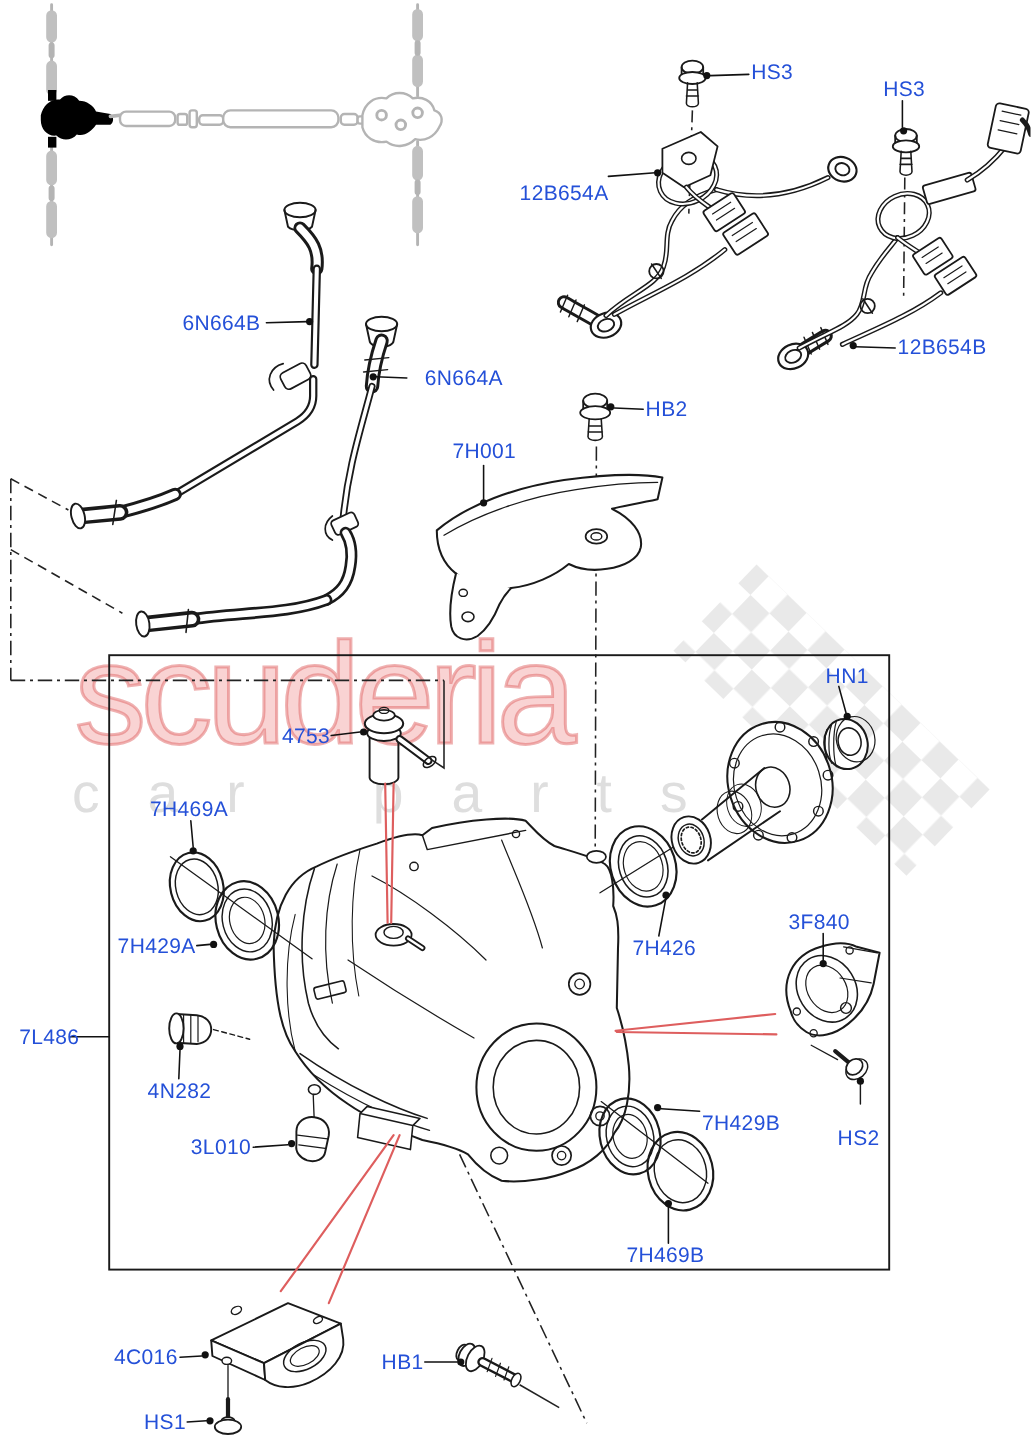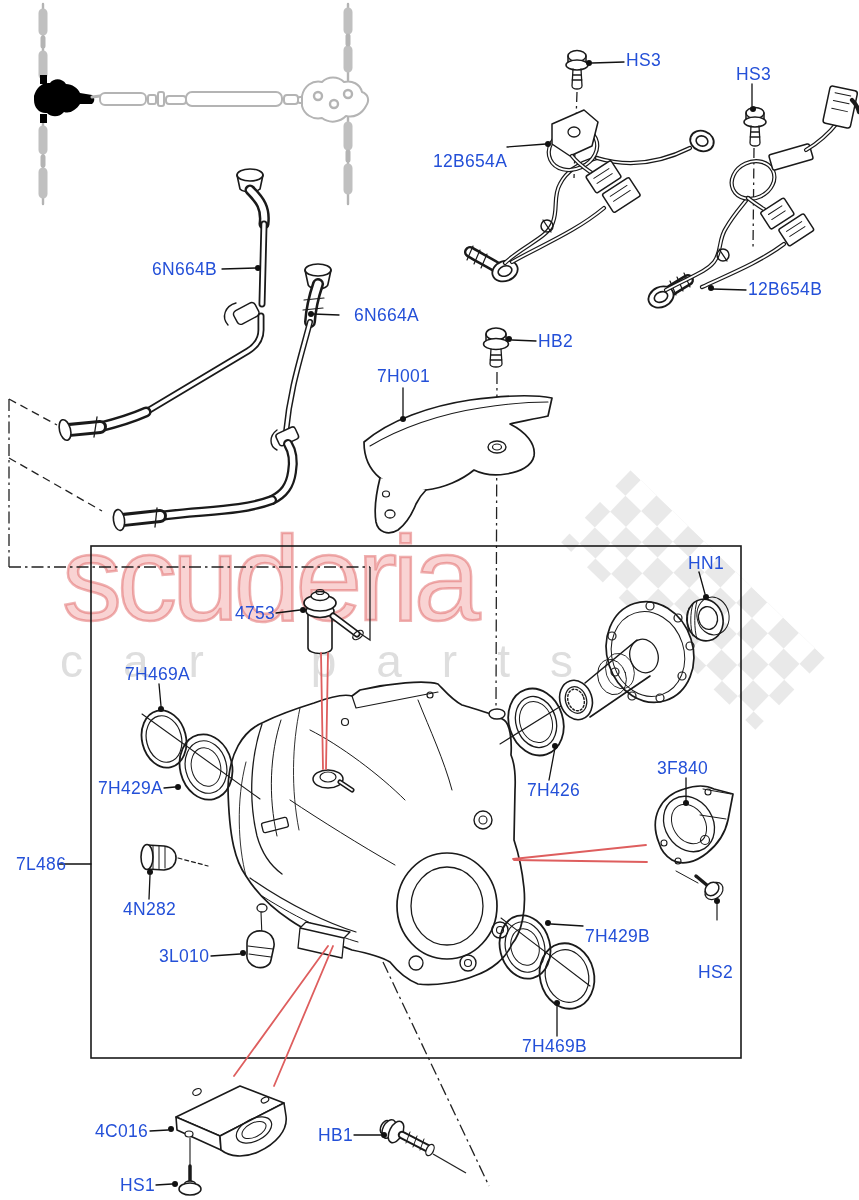--- a/index.html
+++ b/index.html
@@ -421,20 +421,20 @@
   <div class="lbl" style="left:538px;top:333px">HB2</div>
   <div class="lbl" style="left:688px;top:555px">HN1</div>
   <div class="lbl" style="left:235px;top:605px">4753</div>
   <div class="lbl" style="left:125px;top:666px">7H469A</div>
   <div class="lbl" style="left:98px;top:780px">7H429A</div>
   <div class="lbl" style="left:16px;top:856px">7L486</div>
   <div class="lbl" style="left:123px;top:901px">4N282</div>
   <div class="lbl" style="left:159px;top:948px">3L010</div>
   <div class="lbl" style="left:527px;top:782px">7H426</div>
   <div class="lbl" style="left:657px;top:760px">3F840</div>
-  <div class="lbl" style="left:698px;top:964px">HS2</div>
+  <div class="lbl" style="left:698px;top:940px">HS2</div>
   <div class="lbl" style="left:585px;top:928px">7H429B</div>
   <div class="lbl" style="left:522px;top:1038px">7H469B</div>
   <div class="lbl" style="left:95px;top:1123px">4C016</div>
   <div class="lbl" style="left:318px;top:1127px">HB1</div>
   <div class="lbl" style="left:120px;top:1177px">HS1</div>
 
 </div>
 
 </body></html>

